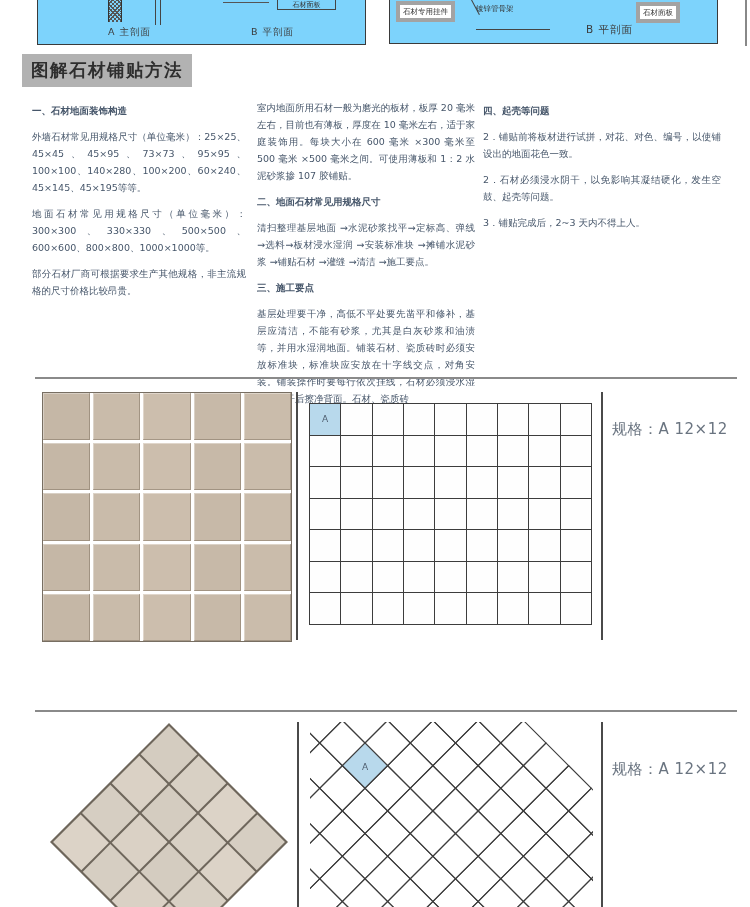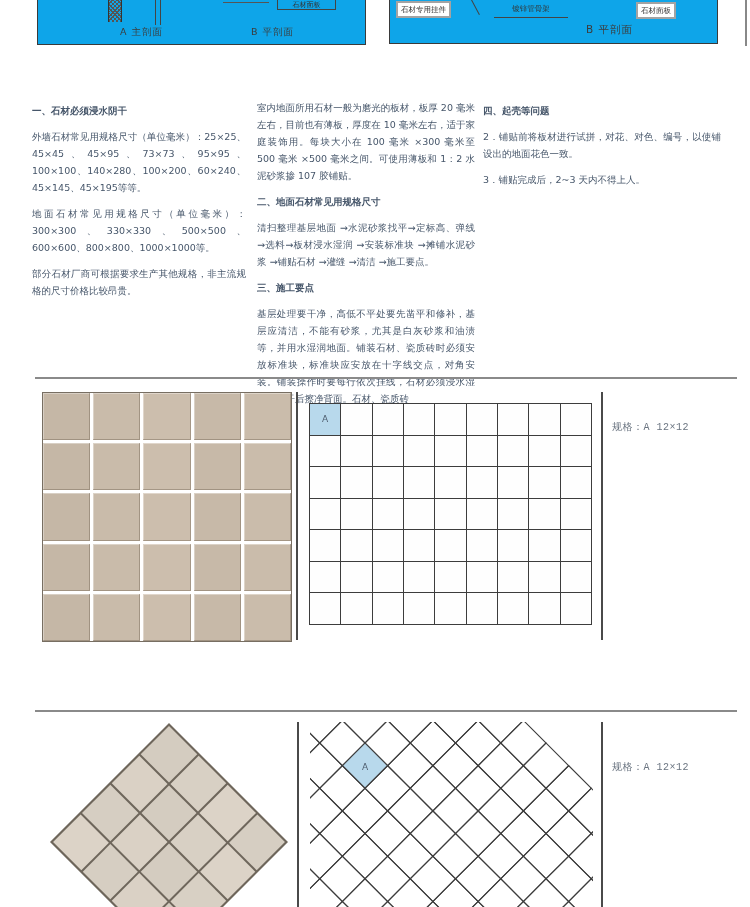--- a/index.html
+++ b/index.html
@@ -11,41 +11,41 @@
     --title-bg:#b2b2b2;
     --body-text:#46566a;
     --rule-gray:#8a8a8a;
   }
   html,body{margin:0;padding:0;background:#fff;}
   .page{
     position:relative;width:750px;height:907px;background:#ffffff;overflow:hidden;
     font-family:"DejaVu Sans","Liberation Sans",sans-serif;color:var(--body-text);
   }
   
-  .tbox{position:absolute;top:0;border:1.5px solid #3a3a3a;border-top:none;background:#0ea5e9;}
+  .tbox{position:absolute;top:0;border:1.5px solid #3a3a3a;border-top:none;background:#7dd3fc;}
   .tbox-left{left:37px;width:327px;height:44px;}
   .tbox-right{left:389px;width:327px;height:43px;}
   .hatch{position:absolute;left:70px;top:0;width:12px;height:22px;
     border-left:1px solid #333;border-right:1px solid #333;
     background:
       repeating-linear-gradient(45deg,#555 0 1px,transparent 1px 3px),
       repeating-linear-gradient(-45deg,#555 0 1px,transparent 1px 3px);}
   .dline{position:absolute;left:117px;top:0;width:4px;height:25px;
     border-left:1.2px solid #444;border-right:1.2px solid #444;}
   .hline{position:absolute;left:185px;top:2px;width:46px;height:0;border-top:1px solid #555;}
   .minibox{position:absolute;left:239px;top:0;width:57px;height:9px;border:1px solid #444;border-top:none;
     overflow:hidden;display:flex;align-items:flex-end;justify-content:center;font-size:7px;color:#333;line-height:7px;}
   .cap{position:absolute;font-size:9.5px;color:#3c3c3c;letter-spacing:1px;white-space:nowrap;}
-  .cap-a{left:82px;top:26px;}
+  .cap-a{left:70px;top:26px;}
   .cap-b{left:213px;top:26px;}
   .cap-b2{left:196px;top:23px;font-size:10.5px;}
   .callout{position:absolute;font-size:7.5px;color:#333;white-space:nowrap;line-height:9px;}
-  .co-boxed{border:2px solid #a3a3a3;padding:2px 3px;background:#fff;}
+  .co-boxed{border:4px solid #a3a3a3;padding:2px 3px;background:#fff;}
   .co-hanger{left:6px;top:1px;}
-  .co-frame{left:104px;top:4px;width:74px;text-align:center;border-bottom:1px solid #444;padding-bottom:4px;}
+  .co-frame{left:86px;top:4px;width:74px;text-align:left;border-bottom:1px solid #444;padding-bottom:16px;}
   .co-panel{left:246px;top:2px;}
   .diag-leader{position:absolute;left:81px;top:0;width:1.2px;height:17px;background:#444;transform:rotate(-28deg);transform-origin:top left;}
   .edge-line{position:absolute;left:745px;top:0;width:1.5px;height:46px;background:#888;}
   
   .title{position:absolute;left:22px;top:54px;background:var(--title-bg);color:#2e2e2e;
     font-size:17.5px;font-weight:bold;letter-spacing:1.5px;padding:4px 9px 5px 9px;}
   
   .col{position:absolute;top:99px;font-size:9.5px;line-height:17px;text-align:justify;color:var(--body-text);}
   .col1{left:32px;width:214px;}
   .col2{left:257px;width:218px;}
@@ -63,21 +63,21 @@
     background:#fff;border:1px solid rgba(95,85,70,.85);}
   .beige-grid .cell{background:var(--tile-beige);box-shadow:inset -1px -1px 0 rgba(100,88,70,.38), inset 1px 1px 0 rgba(255,255,255,.35);}
   .mid-vdiv1{left:296px;top:392px;height:248px;}
   .mid-vdiv2{left:601px;top:392px;height:248px;}
   .white-grid{position:absolute;left:309px;top:403px;width:281px;height:220px;
     display:grid;grid-template-columns:repeat(9,1fr);grid-template-rows:repeat(7,1fr);gap:1px;
     background:var(--grid-line);border:1px solid var(--grid-line);}
   .white-grid .cell{background:#fefefe;}
   .white-grid .cell.hl{background:var(--highlight-blue);display:flex;align-items:center;justify-content:center;
     font-size:9px;color:#4e5d6e;}
-  .spec{position:absolute;left:612px;font-size:10px;color:#6a7480;letter-spacing:.5px;white-space:nowrap;font-family:Liberation Mono, monospace;}
+  .spec{position:absolute;left:612px;font-size:15px;color:#6a7480;letter-spacing:.5px;white-space:nowrap;}
   .spec-mid{top:420px;}
   
   .bot-section{position:absolute;left:0;top:722px;width:750px;height:185px;overflow:hidden;}
   .beige-diamond{position:absolute;left:85px;top:36px;width:164px;height:164px;transform:rotate(45deg);
     display:grid;grid-template-columns:repeat(4,1fr);grid-template-rows:repeat(4,1fr);gap:2px;
     background:var(--grout-dark);border:2px solid var(--grout-dark);}
   .beige-diamond .cell{background:var(--tile-beige-light);}
   .bot-vdiv1{left:297px;top:0;height:185px;}
   .bot-vdiv2{left:601px;top:0;height:185px;}
   .lattice-svg{position:absolute;left:310px;top:0;}
@@ -101,39 +101,41 @@
 
   <div class="tbox tbox-right">
     <div class="callout co-boxed co-hanger">石材专用挂件</div>
     <div class="diag-leader"></div>
     <div class="callout co-frame">镀锌管骨架</div>
     <div class="callout co-boxed co-panel">石材面板</div>
     <div class="cap cap-b2">B 平剖面</div>
   </div>
   <div class="edge-line"></div>
 
+  <div class="title">图解石材铺贴方法</div>
 
   <div class="col col1">
-    <p class="hd">一、石材必须浸水阴干</p>
+    <p class="hd">一、石材地面装饰构造</p>
     <p>外墙石材常见用规格尺寸（单位毫米）：25×25、45×45、45×95、73×73、95×95、100×100、140×280、100×200、60×240、45×145、45×195等等。</p>
     <p>地面石材常见用规格尺寸（单位毫米）：300×300、330×330、500×500、600×600、800×800、1000×1000等。</p>
     <p>部分石材厂商可根据要求生产其他规格，非主流规格的尺寸价格比较昂贵。</p>
   </div>
 
   <div class="col col2">
-    <p>室内地面所用石材一般为磨光的板材，板厚 20 毫米左右，目前也有薄板，厚度在 10 毫米左右，适于家庭装饰用。每块大小在 100 毫米 ×300 毫米至 500 毫米 ×500 毫米之间。可使用薄板和 1：2 水泥砂浆掺 107 胶铺贴。</p>
+    <p>室内地面所用石材一般为磨光的板材，板厚 20 毫米左右，目前也有薄板，厚度在 10 毫米左右，适于家庭装饰用。每块大小在 600 毫米 ×300 毫米至 500 毫米 ×500 毫米之间。可使用薄板和 1：2 水泥砂浆掺 107 胶铺贴。</p>
     <p class="hd">二、地面石材常见用规格尺寸</p>
     <p>清扫整理基层地面 →水泥砂浆找平→定标高、弹线 →选料→板材浸水湿润 →安装标准块 →摊铺水泥砂浆 →铺贴石材 →灌缝 →清洁 →施工要点。</p>
     <p class="hd">三、施工要点</p>
     <p>基层处理要干净，高低不平处要先凿平和修补，基层应清洁，不能有砂浆，尤其是白灰砂浆和油渍等，并用水湿润地面。铺装石材、瓷质砖时必须安放标准块，标准块应安放在十字线交点，对角安装。铺装操作时要每行依次挂线，石材必须浸水湿润，阴干后擦净背面。石材、瓷质砖</p>
   </div>
 
   <div class="col col3">
     <p class="hd">四、起壳等问题</p>
     <p>2．铺贴前将板材进行试拼，对花、对色、编号，以使铺设出的地面花色一致。</p>
+    <p>2．石材必须浸水阴干，以免影响其凝结硬化，发生空鼓、起壳等问题。</p>
     <p>3．铺贴完成后，2~3 天内不得上人。</p>
   </div>
 
   <div class="rule rule1"></div>
 
   <div id="beige-grid" class="beige-grid">
       <div class="cell" style="filter: brightness(0.985);"></div>
       <div class="cell" style="filter: brightness(1.003);"></div>
       <div class="cell" style="filter: brightness(1.021);"></div>
       <div class="cell" style="filter: brightness(0.994);"></div>

